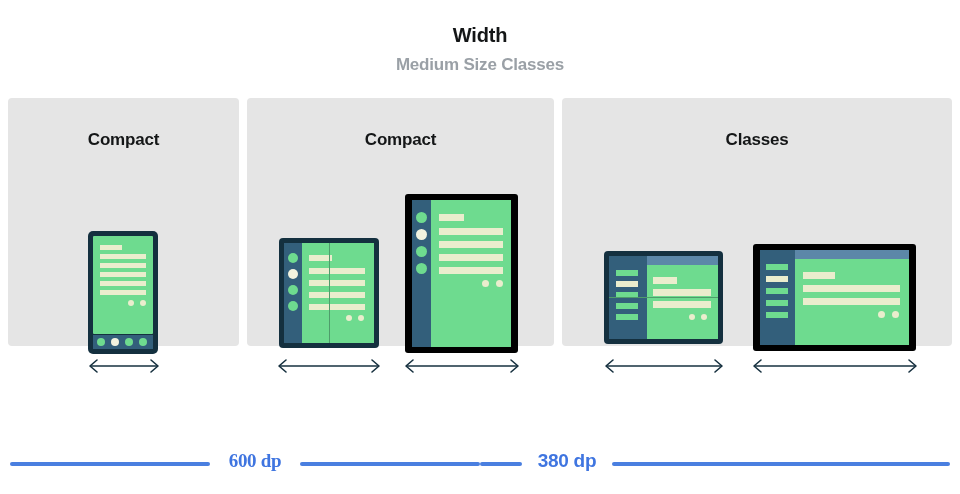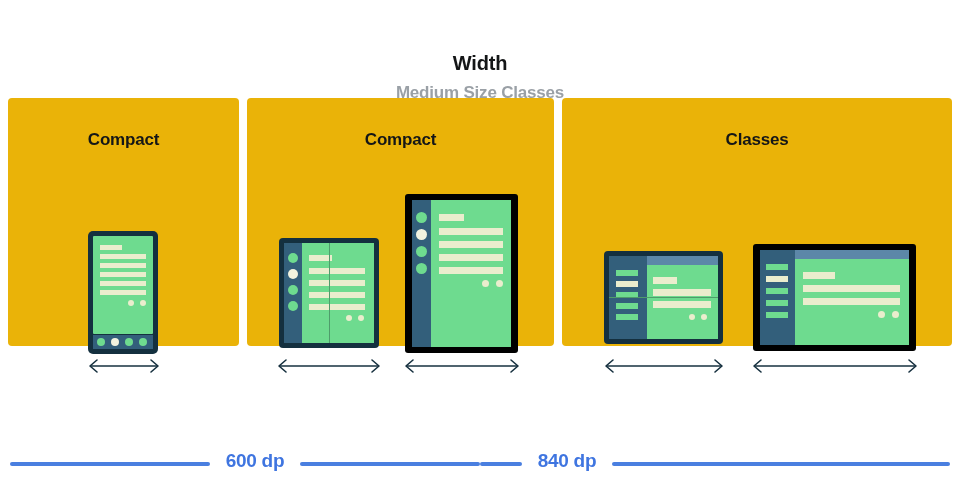--- a/index.html
+++ b/index.html
@@ -16,21 +16,20 @@
   }
 
   
   #header {
     position: absolute;
     left: 0;
     top: 0;
     width: 960px;
     height: 95px;
     text-align: center;
-    margin-top: 28px;
   }
   #page-title {
     position: absolute;
     left: 0;
     top: 24px;
     width: 960px;
     font-size: 20px;
     font-weight: bold;
     color: #141617;
     letter-spacing: -0.2px;
@@ -44,21 +43,21 @@
     font-weight: bold;
     color: #9aa0a6;
     letter-spacing: -0.2px;
   }
 
   
   .panel {
     position: absolute;
     top: 98px;
     height: 248px;
-    background: #eab308;
+    background: #e5e5e5;
     border-radius: 4px;
   }
   #panel-compact  { left: 8px;   width: 231px; }
   #panel-medium   { left: 247px; width: 307px; }
   #panel-expanded { left: 562px; width: 390px; }
 
   .panel-label {
     position: absolute;
     left: 0;
     top: 32px;
@@ -284,21 +283,21 @@
     <svg width="170" height="16" viewBox="0 0 170 16" xmlns="http://www.w3.org/2000/svg">
       <line x1="4" y1="8" x2="166" y2="8" stroke="#16303f" stroke-width="1.6"></line>
       <polyline points="11,2 4,8 11,14" fill="none" stroke="#16303f" stroke-width="1.6" stroke-linecap="round" stroke-linejoin="round"></polyline>
       <polyline points="159,2 166,8 159,14" fill="none" stroke="#16303f" stroke-width="1.6" stroke-linecap="round" stroke-linejoin="round"></polyline>
     </svg>
   </div>
 </div>
 
 <div class="dp-row" style="left:0px; width:480px;">
   <div class="dp-line" style="left:10px; width:200px;"></div>
-  <div class="dp-label" style="left:213px; width:84px;">600 dp</div>
+  <div class="dp-label" style="left:213px; width:84px;font-family:Liberation Serif, serif;">600 dp</div>
   <div class="dp-line" style="left:300px; width:180px;"></div>
 </div>
 
 <div class="dp-row" style="left:480px; width:480px;">
   <div class="dp-line" style="left:0px; width:42px;"></div>
-  <div class="dp-label" style="left:45px; width:84px;">840 dp</div>
+  <div class="dp-label" style="left:45px; width:84px;">380 dp</div>
   <div class="dp-line" style="left:132px; width:338px;"></div>
 </div>
 
 </body></html>

